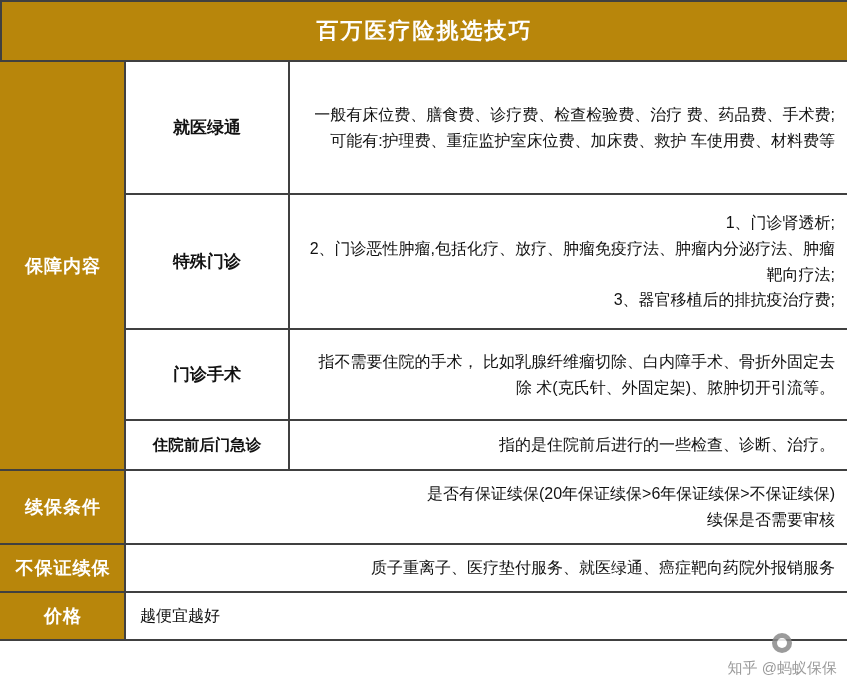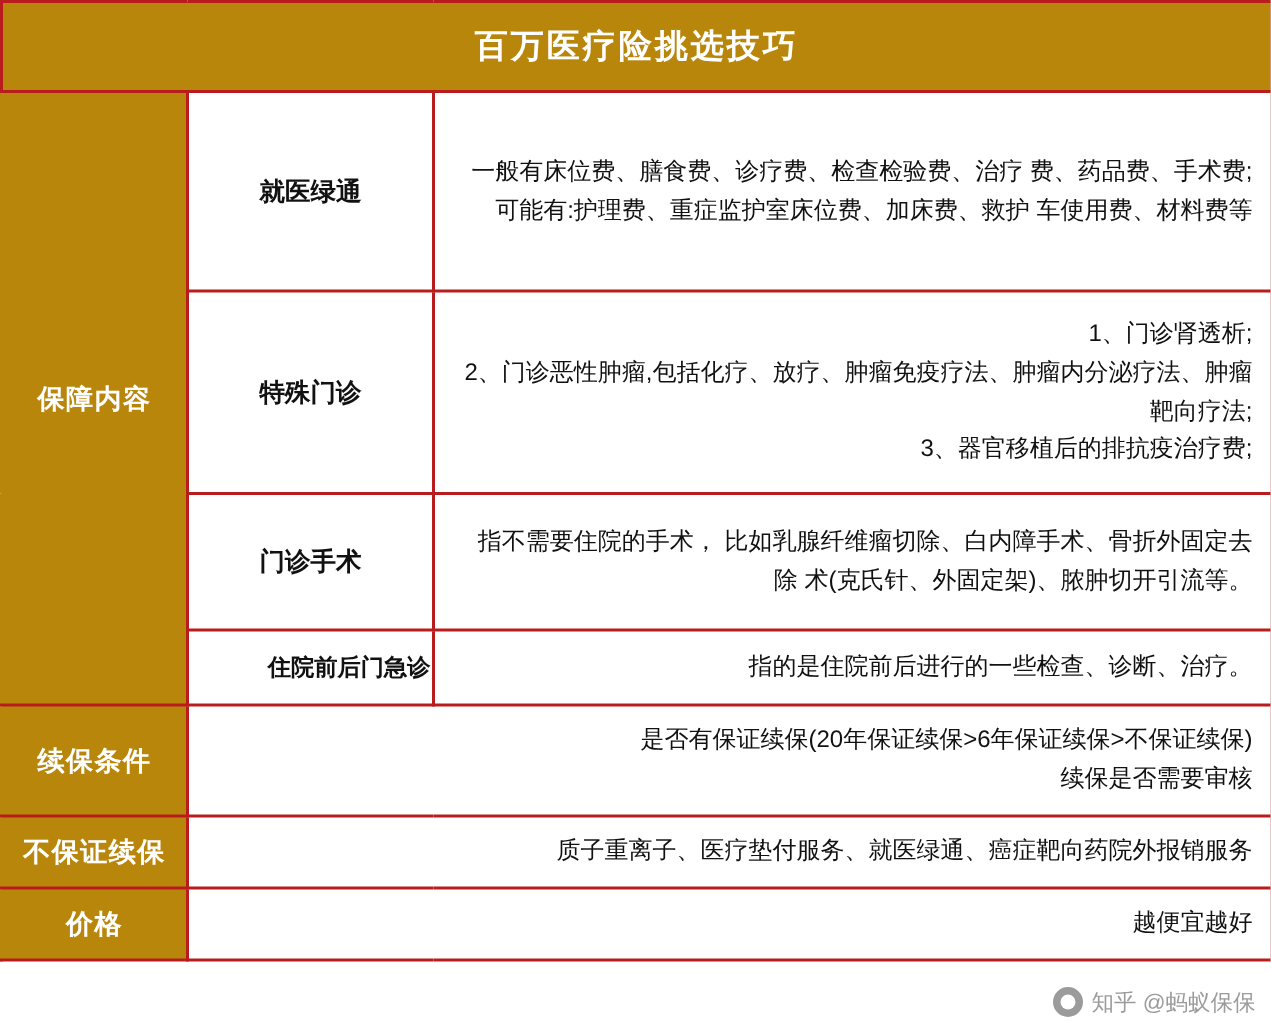--- a/index.html
+++ b/index.html
@@ -19,21 +19,21 @@
     width: 847px;
     height: 686px;
     box-sizing: border-box;
   }
   table.main {
     border-collapse: collapse;
     width: 847px;
     table-layout: fixed;
   }
   table.main td {
-    border: 2px solid #b91c1c;
+    border: 2px solid #404040;
     vertical-align: middle;
     box-sizing: border-box;
   }
   .title-cell {
     background: #b8860b;
     color: #ffffff;
     text-align: center;
     font-size: 22px;
     font-weight: bold;
     letter-spacing: 2px;
@@ -55,57 +55,57 @@
     font-weight: bold;
     text-align: center;
     font-size: 17px;
     border-left: 2px solid #b8860b;
     border-right: 2px solid #b8860b;
     border-top: 2px solid #b8860b;
     border-bottom: 2px solid #b8860b;
   }
   .sub.small {
     font-size: 15.5px;
-    text-align: right;
   }
   .content {
     background: #ffffff;
     color: #111111;
     font-size: 16px;
     line-height: 1.62;
     padding: 10px 12px 10px 14px;
     text-align: right;
     border-left: 2px solid #b8860b;
     border-right: 2px solid #b8860b;
     border-top: 2px solid #b8860b;
     border-bottom: 2px solid #b8860b;
   }
   .content .b {
     font-weight: normal;
   }
   .content.center {
-    text-align: right;
+    text-align: left;
   }
   .outer-left {
     border-left: 2px solid #b8860b !important;
   }
   .nowrap-line {
     display: block;
   }
   .watermark {
     position: absolute;
     right: 10px;
     bottom: 8px;
     display: flex;
     align-items: center;
     gap: 6px;
     color: #8a8a8a;
     font-size: 15px;
     opacity: 0.85;
     pointer-events: none;
+    flex-direction: column;
   }
   .wm-logo {
     width: 20px;
     height: 20px;
     border-radius: 50%;
     background: #8a8a8a;
     display: inline-block;
     position: relative;
   }
   .wm-logo:after {

